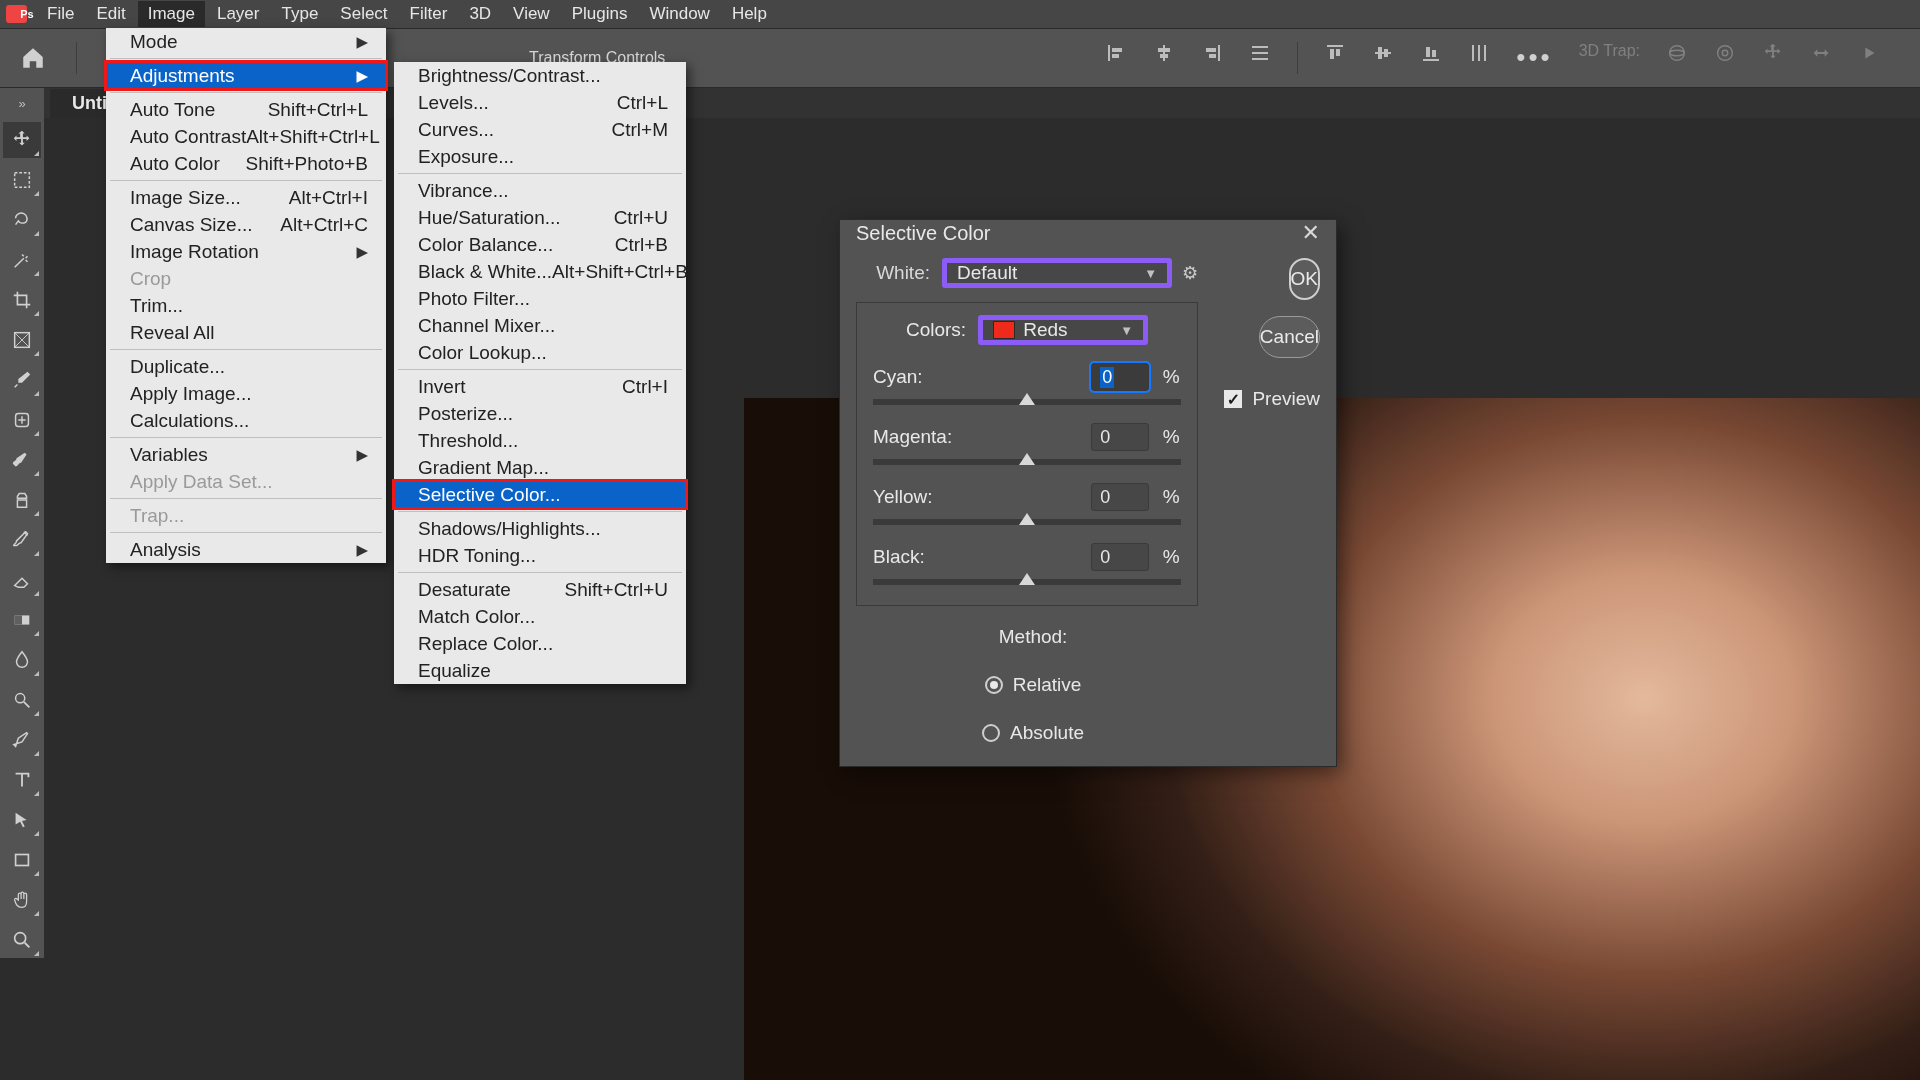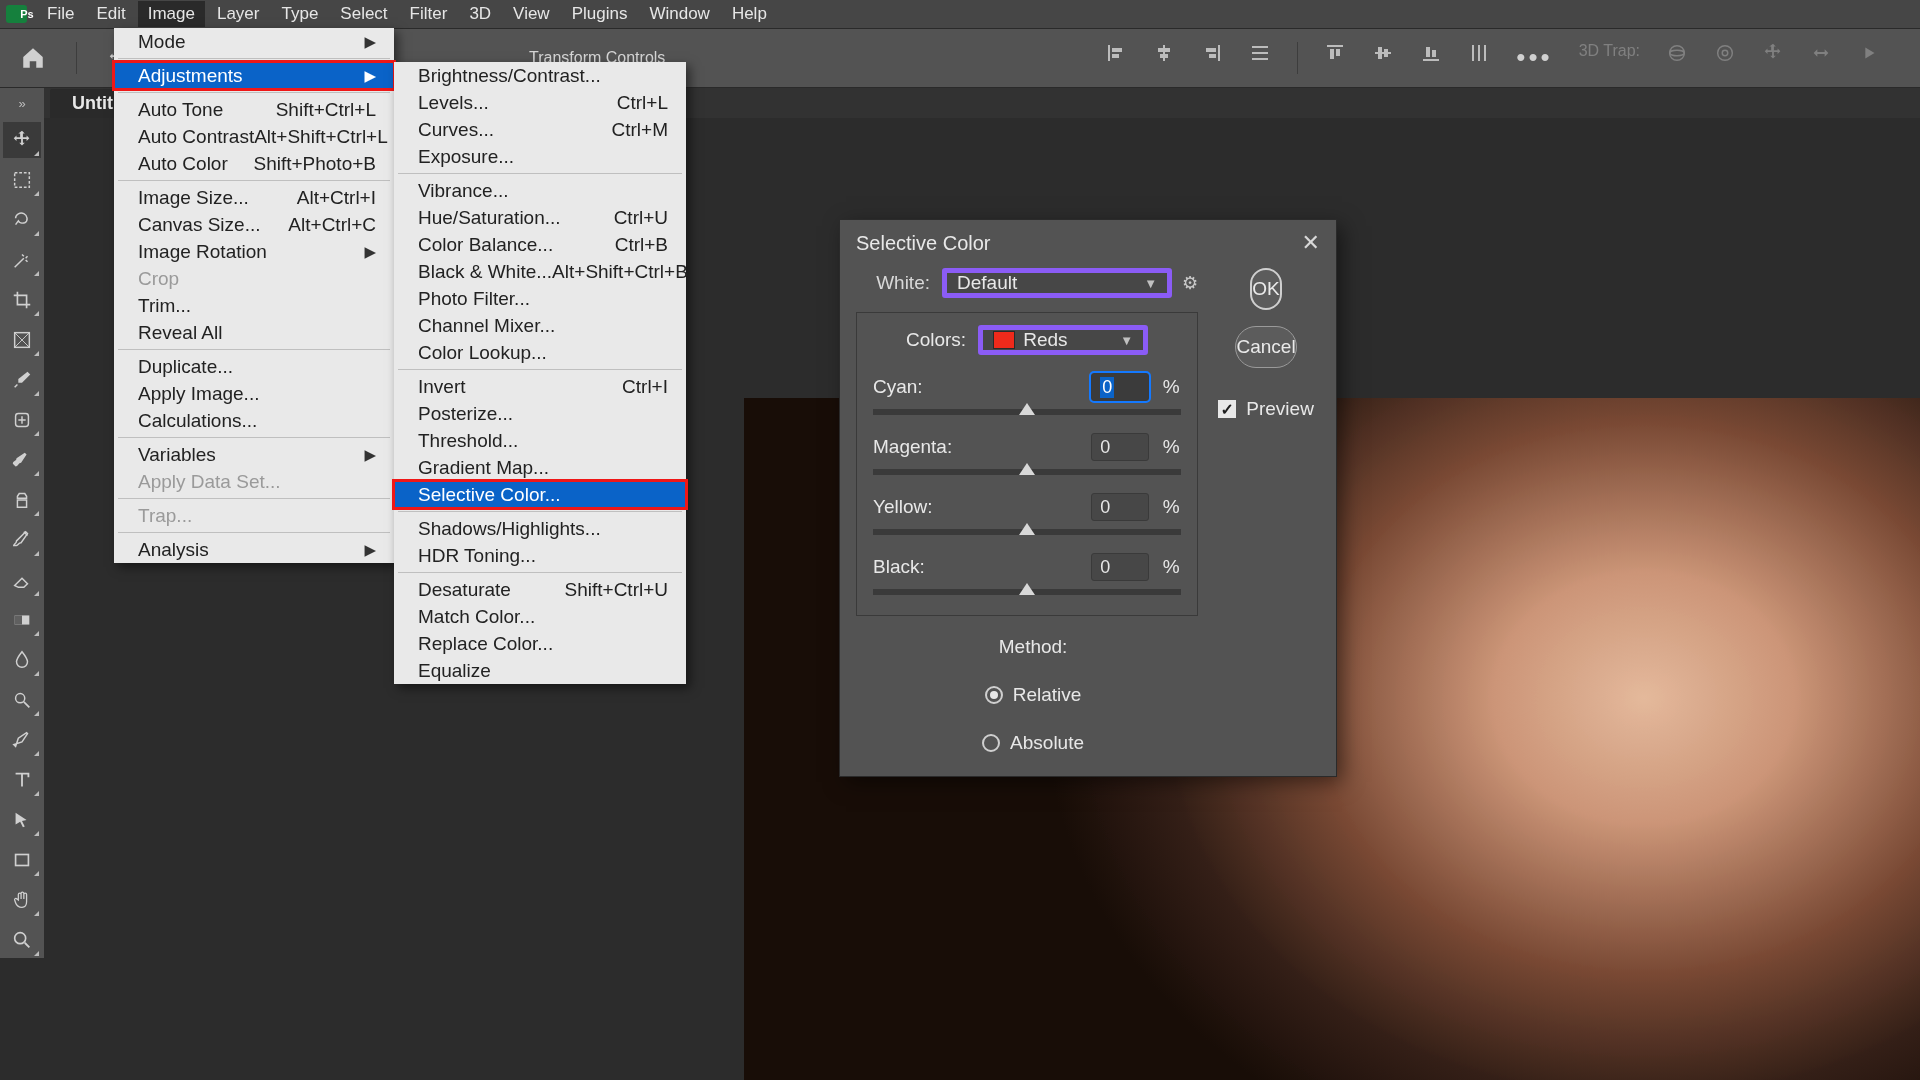--- a/index.html
+++ b/index.html
@@ -1,20 +1,20 @@
 <!DOCTYPE html>
 <html><head>
 <meta charset="utf-8">
 <style>
   * { margin: 0; padding: 0; box-sizing: border-box; font-family: "Segoe UI", Tahoma, sans-serif; -webkit-font-smoothing: antialiased; }
   body { background: #2c2c2c; color: #d8d8d8; width: 1920px; height: 1080px; overflow: hidden; position: relative; font-size: 18px; }
 
   
   .menubar { height: 28px; background: #464646; display: flex; align-items: center; padding: 0 6px; gap: 2px; }
-  .app-icon { width: 18px; height: 18px; background: #15803d; border-radius: 3px; display: inline-flex; align-items: center; justify-content: center; font-weight: 700; font-size: 11px; color: #fff; margin-right: 8px; padding-left: 21px; }
+  .app-icon { width: 18px; height: 18px; background: #ef4444; border-radius: 3px; display: inline-flex; align-items: center; justify-content: center; font-weight: 700; font-size: 11px; color: #fff; margin-right: 8px; padding-left: 21px; }
   .menuitem { padding: 3px 10px; font-size: 17px; color: #e6e6e6; cursor: default; }
   .menuitem.open { background: #2a2a2a; }
 
   
   .optionsbar { height: 60px; background: #535353; border-top: 1px solid #2a2a2a; border-bottom: 1px solid #2a2a2a; display: flex; align-items: center; padding-left: 20px; gap: 30px; position: relative; }
   .opt-label { font-size: 16px; color: #d6d6d6; }
   .opt-icons { display: flex; gap: 26px; margin-left: auto; margin-right: 40px; }
   .opt-icon { width: 22px; height: 22px; display: inline-flex; align-items: center; justify-content: center; color: #bcbcbc; }
   .opt-icon.dim { color: #707070; }
   .sep { width: 1px; height: 32px; background: #3d3d3d; }
@@ -43,31 +43,31 @@
   
   .menu { position: absolute; background: #e9e9e9; color: #222; box-shadow: 4px 4px 10px rgba(0,0,0,.5); font-size: 19px; }
   .menu .row { display: flex; align-items: center; justify-content: space-between; padding: 3px 18px 3px 24px; height: 27px; white-space: nowrap; }
   .menu .row.disabled { color: #9a9a9a; }
   .menu .row .arrow { font-size: 15px; margin-left: 30px; color: #333; }
   .menu hr { border: none; border-top: 1px solid #bfbfbf; margin: 3px 4px; }
   .menu .row.hi { background: #0a63c8; color: #fff; }
   .menu .row.hi .arrow { color: #fff; }
   .redbox { outline: 3px solid #ef1717; outline-offset: -1px; }
 
-  #menu-image { left: 114px; top: 28px; width: 280px; }
+  #menu-image { left: 106px; top: 28px; width: 280px; }
   #menu-adjust { left: 394px; top: 62px; width: 292px; }
 
   
   .dialog { position: absolute; left: 840px; top: 220px; width: 496px; background: #535353; color: #e8e8e8; box-shadow: 0 0 0 1px #2a2a2a, 6px 6px 20px rgba(0,0,0,.5); font-size: 19px; }
-  .dialog .titlebar { display: flex; align-items: center; justify-content: space-between; padding: 10px 16px 12px 16px; }
+  .dialog .titlebar { display: flex; align-items: center; justify-content: space-between; padding: 0 16px 12px 16px; }
   .dialog .titlebar .title { font-size: 20px; }
   .dialog .close { font-size: 22px; color: #d8d8d8; cursor: default; }
   .dialog .body { display: flex; padding: 0 16px 22px 16px; gap: 14px; }
   .dialog .left { flex: 1; }
-  .dialog .right { width: 116px; display: flex; flex-direction: column; gap: 16px; align-items: center; }
+  .dialog .right { width: 116px; display: flex; flex-direction: column; gap: 16px; align-items: flex-end; }
   .dropdown { display: inline-flex; align-items: center; background: #474747; border: 5px solid #8b5cf6; border-radius: 3px; height: 30px; padding: 0 10px; min-width: 200px; justify-content: space-between; }
   .dropdown .chev { font-size: 13px; color: #c0c0c0; }
   .swatch { width: 22px; height: 18px; background: #ef2a1b; display: inline-block; margin-right: 8px; border: 1px solid #2a2a2a; }
   .slider-row { display: flex; align-items: center; gap: 12px; margin-top: 18px; }
   .slider-row .label { width: 96px; }
   .slider-row .val { width: 58px; height: 28px; background: #474747; border: 1px solid #3a3a3a; border-radius: 3px; display: flex; align-items: center; justify-content: flex-start; padding: 0 8px; font-size: 18px; }
   .slider-row .val.active { outline: 2px solid #1479ff; background: #3b3b3b; }
   .slider-row .val.active span { background: #0a63c8; color: #fff; padding: 0 2px; }
   .pcnt { width: 20px; text-align: center; }
   .track { position: relative; height: 6px; background: #3a3a3a; margin: 8px 0 0 0; }

